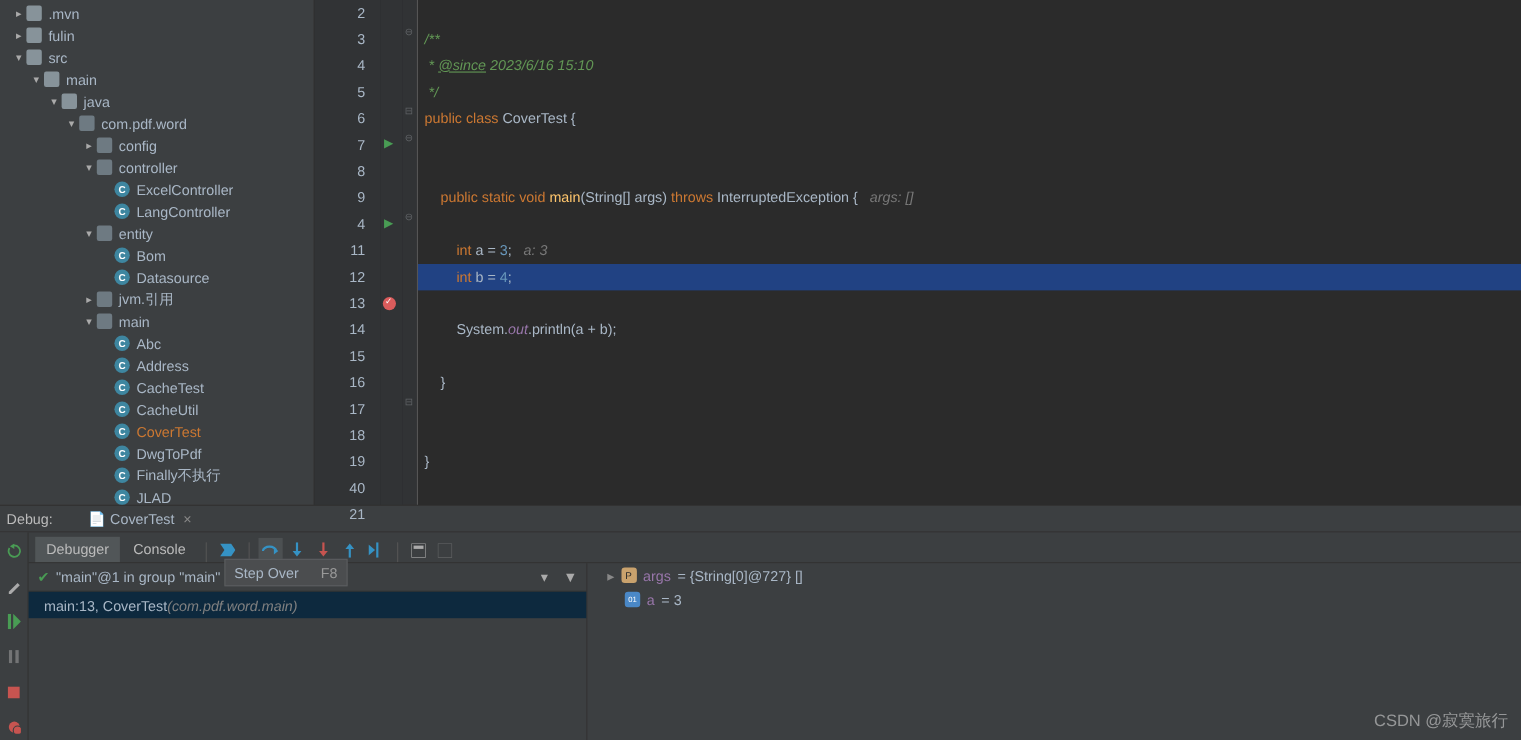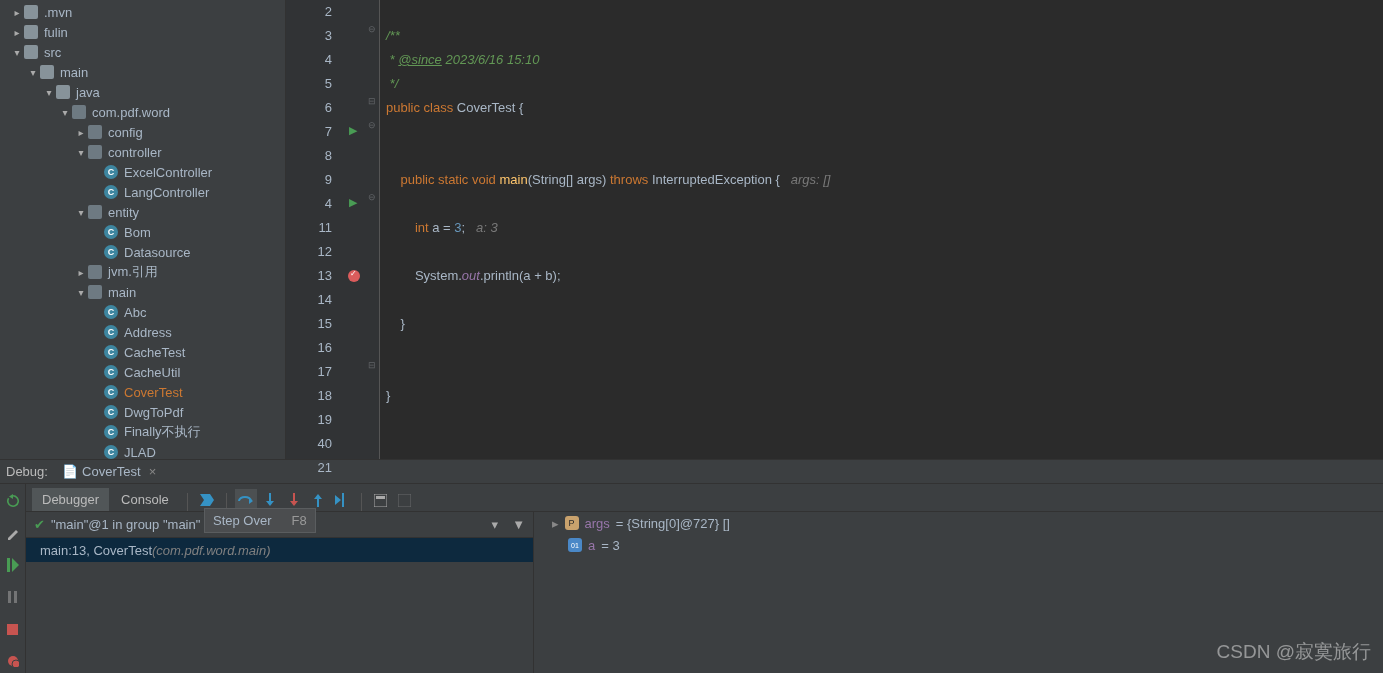--- a/index.html
+++ b/index.html
@@ -30,42 +30,42 @@
 .kw{color:#cc7832}
 .num{color:#6897bb}
 .doc{color:#629755;font-style:italic}
 .doctag{color:#629755;font-style:italic;text-decoration:underline}
 .fn{color:#ffc66d}
 .field{color:#9876aa;font-style:italic}
 .hint{color:#787878;font-style:italic}
 .fold-mark{color:#606366;font-size:9px;padding-left:2px}
 .debug-panel{flex:1;display:flex;flex-direction:column;background:#3c3f41;border-top:1px solid #323232}
 .debug-header{height:24px;display:flex;align-items:center;padding:0 6px;background:#3c3f41;border-bottom:1px solid #323232}
-.debug-title{color:#bbb;margin-right:8px}
+.debug-title{color:#bbb;margin-right:26px}
 .debug-tab{display:flex;align-items:center;gap:4px;padding:2px 6px}
 .debug-left-icons{width:26px;display:flex;flex-direction:column;align-items:center;gap:10px;padding-top:6px}
 .debug-body{display:flex;flex:1}
 .tabs-row{display:flex;align-items:flex-end;height:28px;padding-left:6px;gap:2px}
 .dbg-tab{padding:4px 10px;color:#bbb;cursor:pointer}
 .dbg-tab.active{background:#515658}
 .tb-sep{width:1px;height:18px;background:#555;margin:0 6px}
 .tb-btn{width:22px;height:22px;display:flex;align-items:center;justify-content:center;cursor:pointer;position:relative}
 .frames-panel{width:508px;border-right:1px solid #323232;display:flex;flex-direction:column}
 .frames-head{height:26px;display:flex;align-items:center;padding:0 8px;gap:6px;border-bottom:1px solid #323232}
 .frames-head .chk{color:#499c54}
 .thread-name{flex:1}
 .frame-row{height:24px;display:flex;align-items:center;padding:0 14px;background:#0d293e}
 .frame-row .pkg{color:#808080;font-style:italic}
 .vars-panel{flex:1;display:flex;flex-direction:column}
 .vars-head{height:26px;border-bottom:1px solid #323232;display:flex;align-items:center;padding:0 10px;color:#6e6e6e;font-family:Consolas,monospace;font-size:12px}
 .var-row{height:22px;display:flex;align-items:center;padding-left:18px;gap:6px;font-family:Consolas,monospace;font-size:12px}
 .var-badge{width:14px;height:14px;border-radius:3px;display:flex;align-items:center;justify-content:center;font-size:9px;color:#2b2b2b}
 .badge-p{background:#c9a26d}
 .badge-01{background:#4a88c7;color:#fff;font-size:7px}
-.watermark{position:absolute;right:12px;bottom:8px;color:#dedede;opacity:.55;font-size:19px}
+.watermark{position:absolute;right:12px;bottom:8px;color:#dedede;opacity:.55;font-size:15px}
 .tooltip{position:absolute;background:#4b4d4f;border:1px solid #5a5d5f;padding:4px 8px;font-size:12px;color:#ddd;z-index:50;white-space:nowrap}
 .tooltip .sc{color:#999;margin-left:20px}
 svg{display:block}
 </style>
 </head>
 <body>
 
 <div class="root">
   <div class="main-area">
     <div class="sidebar">
@@ -264,20 +264,21 @@
           <div class="code-line"></div>
           <div class="code-line"><span class="doc">/**</span></div>
           <div class="code-line"><span class="doc"> * </span><span class="doctag">@since</span><span class="doc"> 2023/6/16 15:10</span></div>
           <div class="code-line"><span class="doc"> */</span></div>
           <div class="code-line"><span class="kw">public class </span>CoverTest {</div>
           <div class="code-line"></div>
           <div class="code-line"></div>
           <div class="code-line">    <span class="kw">public static void </span><span class="fn">main</span>(String[] args) <span class="kw">throws</span> InterruptedException {   <span class="hint">args: []</span></div>
           <div class="code-line"></div>
           <div class="code-line">        <span class="kw">int</span> a = <span class="num">3</span>;   <span class="hint">a: 3</span></div>
+          <div class="code-line current-line">        <span class="kw">int</span> b = <span class="num">4</span>;</div>
           <div class="code-line"></div>
           <div class="code-line">        System.<span class="field">out</span>.println(a + b);</div>
           <div class="code-line"></div>
           <div class="code-line">    }</div>
           <div class="code-line"></div>
           <div class="code-line"></div>
           <div class="code-line">}</div>
           <div class="code-line"></div>
         </div>
     </div>

